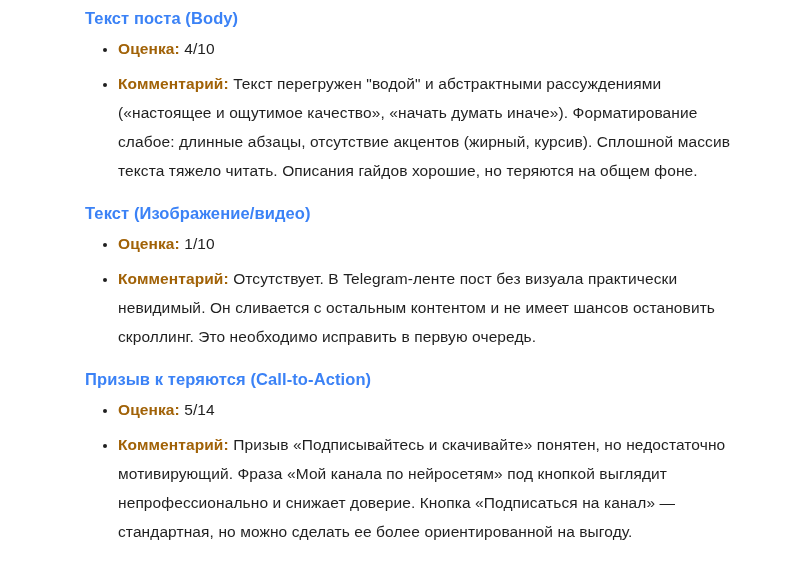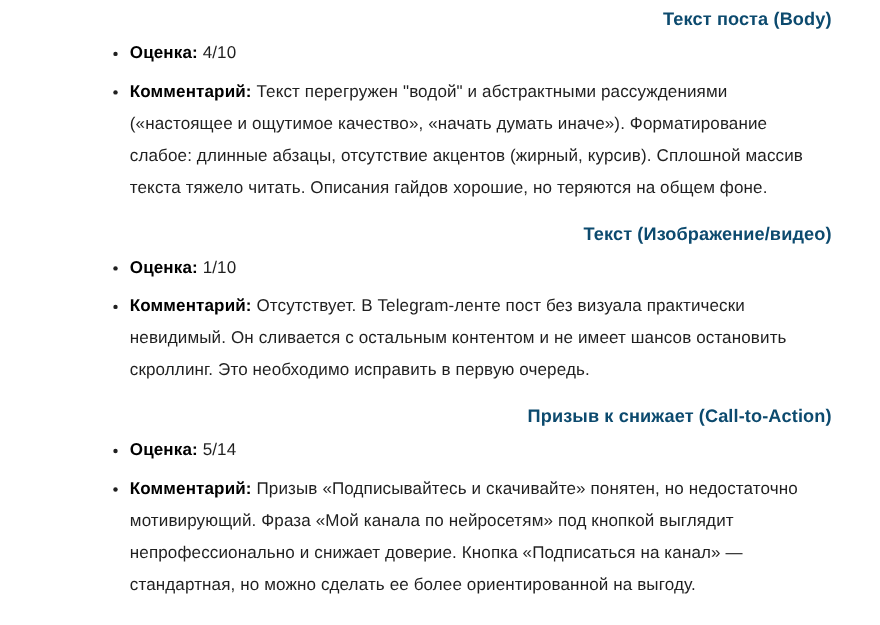--- a/index.html
+++ b/index.html
@@ -22,43 +22,42 @@
   }
   .review-section + .review-section {
     margin-top: 16px;
   }
   .section-heading {
     font-size: 16.5px;
     font-weight: 700;
     line-height: 24px;
     margin: 0;
     letter-spacing: 0.1px;
-    color: #0c4a6e;
-    text-align: right;
+    color: #3b82f6;
   }
   .bullets {
     list-style: disc outside;
     margin: 4px 0 0 0;
     padding-left: 33px;
   }
   .bullets li {
     font-size: 15.5px;
     line-height: 29px;
     letter-spacing: 0.1px;
   }
   .bullets li + li {
     margin-top: 6px;
   }
   .bullets li::marker {
     color: #1f1f1f;
     font-size: 13px;
   }
   .item-label {
     font-weight: 700;
-    color: #000000;
+    color: #a16207;
   }
 </style>
 </head>
 <body>
 
 <div class="doc">
 
   <section class="review-section">
     <h2 class="section-heading">Текст поста (Body)</h2>
     <ul class="bullets">
@@ -81,21 +80,21 @@
         <span>1/10</span>
       </li>
       <li>
         <span class="item-label">Комментарий:</span>
         <span>Отсутствует. В Telegram-ленте пост без визуала практически невидимый. Он сливается с остальным контентом и не имеет шансов остановить скроллинг. Это необходимо исправить в первую очередь.</span>
       </li>
     </ul>
   </section>
 
   <section class="review-section">
-    <h2 class="section-heading">Призыв к снижает (Call-to-Action)</h2>
+    <h2 class="section-heading">Призыв к теряются (Call-to-Action)</h2>
     <ul class="bullets">
       <li>
         <span class="item-label">Оценка:</span>
         <span>5/14</span>
       </li>
       <li>
         <span class="item-label">Комментарий:</span>
         <span>Призыв «Подписывайтесь и скачивайте» понятен, но недостаточно мотивирующий. Фраза «Мой канала по нейросетям» под кнопкой выглядит непрофессионально и снижает доверие. Кнопка «Подписаться на канал» — стандартная, но можно сделать ее более ориентированной на выгоду.</span>
       </li>
     </ul>

